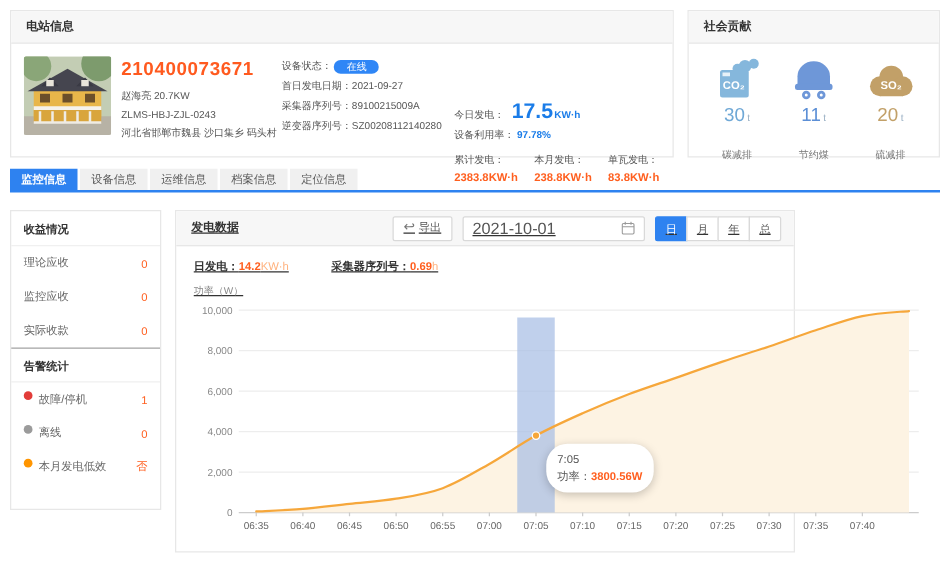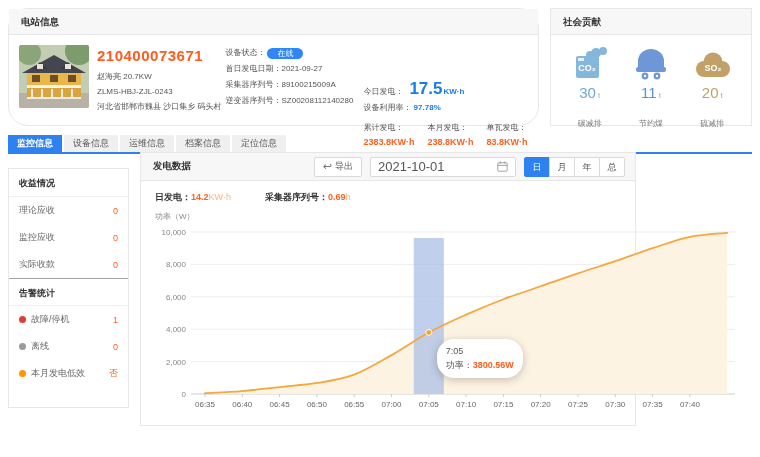--- a/index.html
+++ b/index.html
@@ -3,21 +3,21 @@
 <meta charset="utf-8">
 <style>
   * { margin:0; padding:0; box-sizing:border-box; }
   html,body { width:760px; height:457px; background:#fff;
     font-family:"Liberation Sans","DejaVu Sans",sans-serif; color:#333; }
   .panel { position:absolute; background:#fff; border:1px solid #e7e7e7; }
   .panel-hd { height:26px; line-height:25px; padding:0 12px; background:#f7f7f7;
     border-bottom:1px solid #e7e7e7; font-size:9.5px; font-weight:bold; color:#333; }
 
   
-  #station-panel { left:8px; top:8px; width:531px; height:118px;border-radius:20px; }
+  #station-panel { left:8px; top:8px; width:531px; height:118px; }
   .station-body { display:flex; padding:10px 10px 0 10px; }
   .photo { width:70px; height:63px; flex:0 0 70px; overflow:hidden; border-radius:2px; }
   .info-col { margin-left:8px; width:128px; }
   .station-id { font-size:15px; font-weight:bold; color:#ff5a1f; letter-spacing:.5px; margin:2px 0 5px 0; }
   .info-line { font-size:8px; color:#555; line-height:15px; white-space:nowrap; }
   .fields-col { margin-left:4px; width:140px; font-size:8px; color:#555; }
   .field-row { line-height:16px; white-space:nowrap; display:flex; align-items:center; }
   .badge-online { display:inline-block; background:#2f86f6; color:#fff; font-size:8px;
     line-height:11px; padding:0 10px; border-radius:7px; margin-left:2px; }
   .right-col { margin-left:10px; flex:1; }
@@ -50,25 +50,25 @@
   #tab-underline { position:absolute; left:8px; top:152px; width:744px; height:2px; background:#2e82f0; }
 
   
   #sidebar-panel { left:8px; top:168px; width:121px; height:240px; }
   .side-hd { height:28px; line-height:28px; padding:0 10px; font-size:9px; font-weight:bold;
     color:#333; border-bottom:1px solid #f0f0f0; }
   .side-hd.bordered-top { border-top:1px solid #a3a3a3; }
   .side-row { height:27px; padding:0 10px; display:flex; align-items:center;
     justify-content:space-between; font-size:9px; color:#666; }
   .side-row .val { color:#ff5f1f; }
-  .alarm-left { display:flex; align-items:center; }
+  .alarm-left { display:flex; }
   .alarm-dot { width:7px; height:7px; border-radius:50%; margin-right:5px; background:#ccc; }
 
   
-  #chart-panel { left:140px; top:152px; width:496px; height:274px; }
+  #chart-panel { left:140px; top:168px; width:496px; height:274px;text-decoration:underline; }
   .chart-hd { height:28px; background:#f7f7f7; border-bottom:1px solid #e7e7e7;
     display:flex; align-items:center; justify-content:space-between; padding:0 10px 0 12px; }
   .chart-title { font-size:9.5px; font-weight:bold; color:#333; }
   .controls { display:flex; align-items:center; }
   .export-btn { height:20px; border:1px solid #d9d9d9; border-radius:2px; background:#fff;
     font-size:9px; color:#555; display:flex; align-items:center; padding:0 8px; cursor:pointer; }
   .export-icon { font-size:11px; color:#777; margin-right:3px; line-height:1; }
   .date-box { width:146px; height:20px; border:1px solid #d9d9d9; border-radius:2px; background:#fff;
     display:flex; align-items:center; justify-content:space-between; padding:0 7px;
     font-size:13px; color:#555; margin-left:8px; cursor:pointer;gap:20px; }

